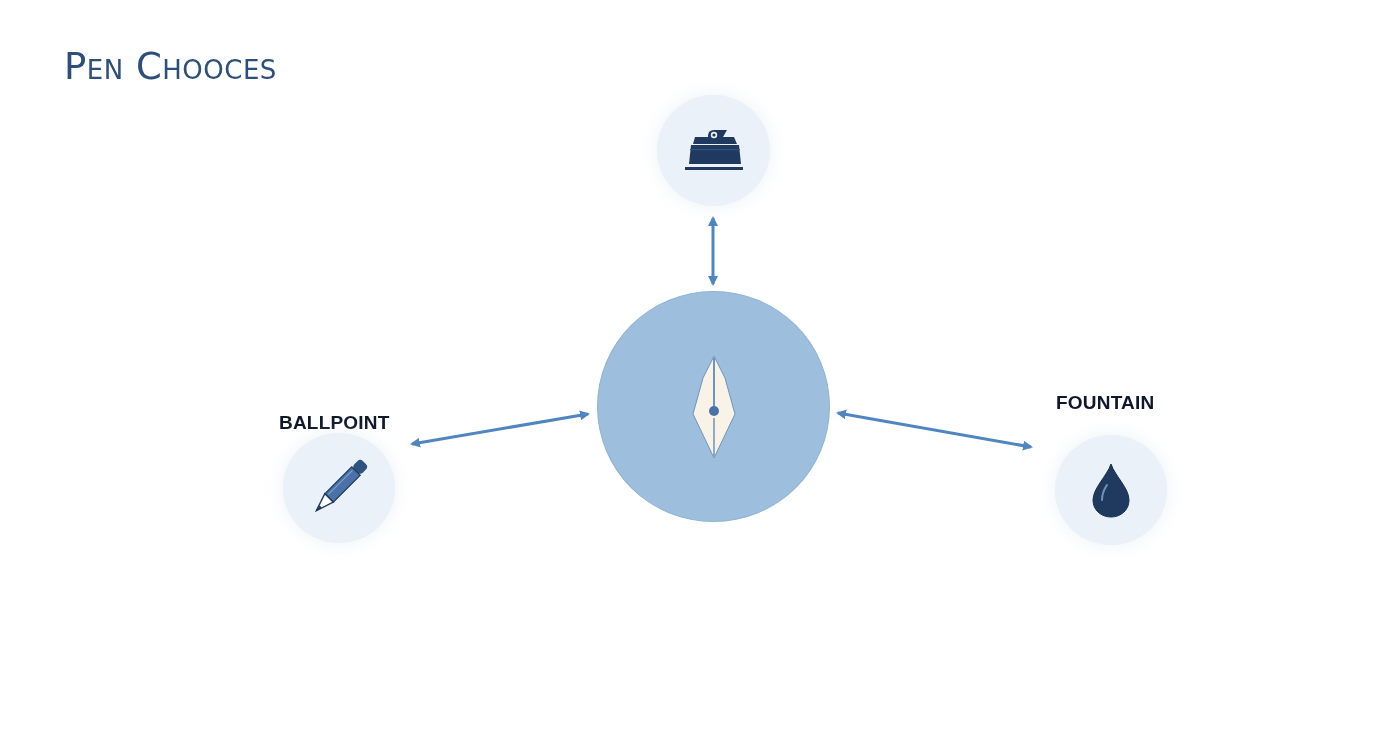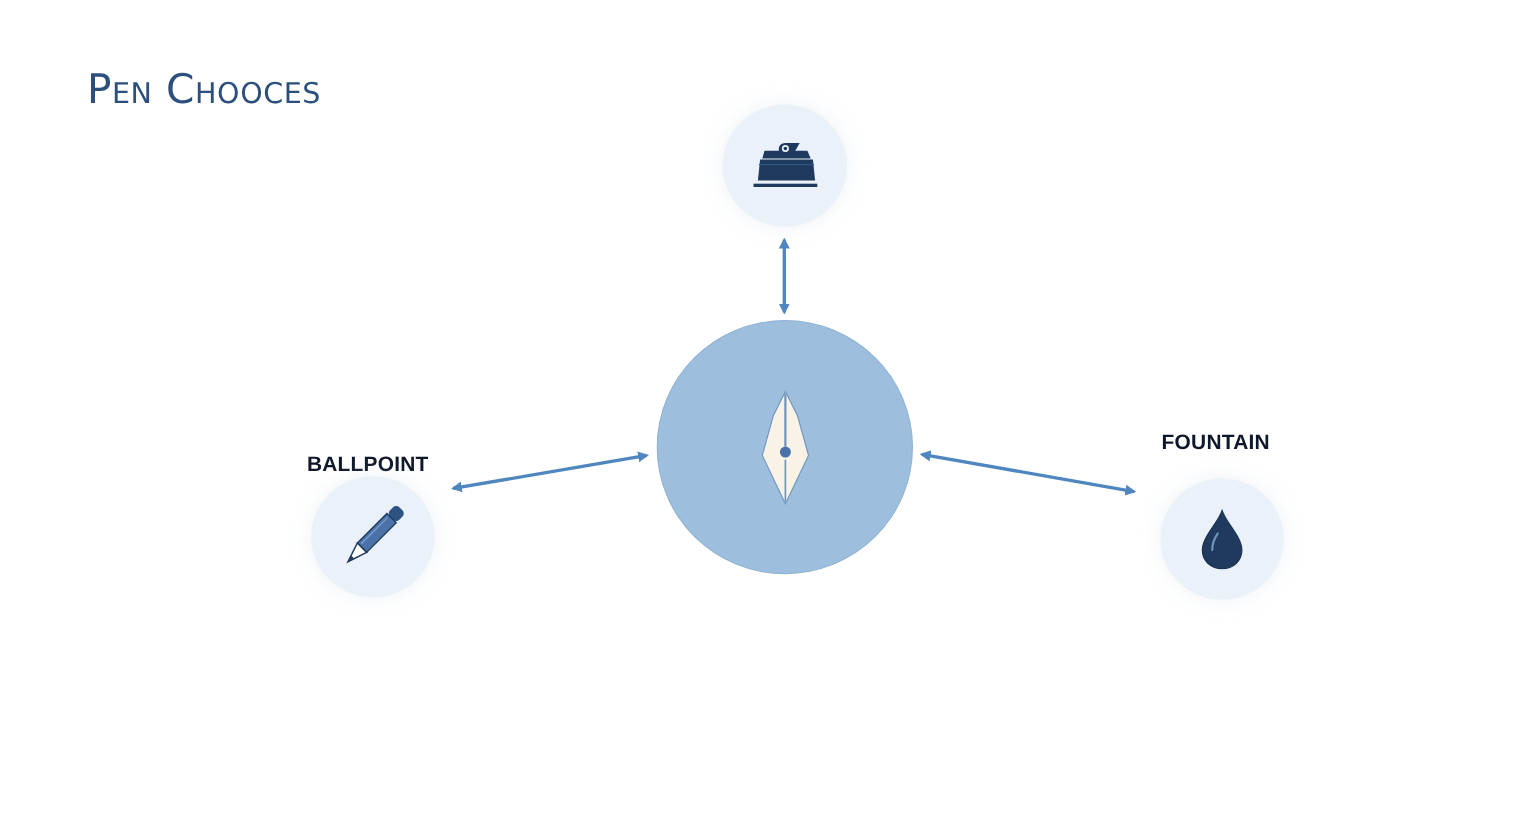--- a/index.html
+++ b/index.html
@@ -16,21 +16,21 @@
     }
     .title {
       position: absolute;
       left: 64px;
       top: 48px;
       font-size: 37px;
       font-weight: 400;
       color: #2c4f7c;
       letter-spacing: 0.5px;
       font-variant: small-caps;
-      margin: 15px;
+      margin: 0;
       line-height: 1;
     }
     .node {
       position: absolute;
       border-radius: 50%;
       display: flex;
       align-items: center;
       justify-content: center;
     }
     .node.small {

